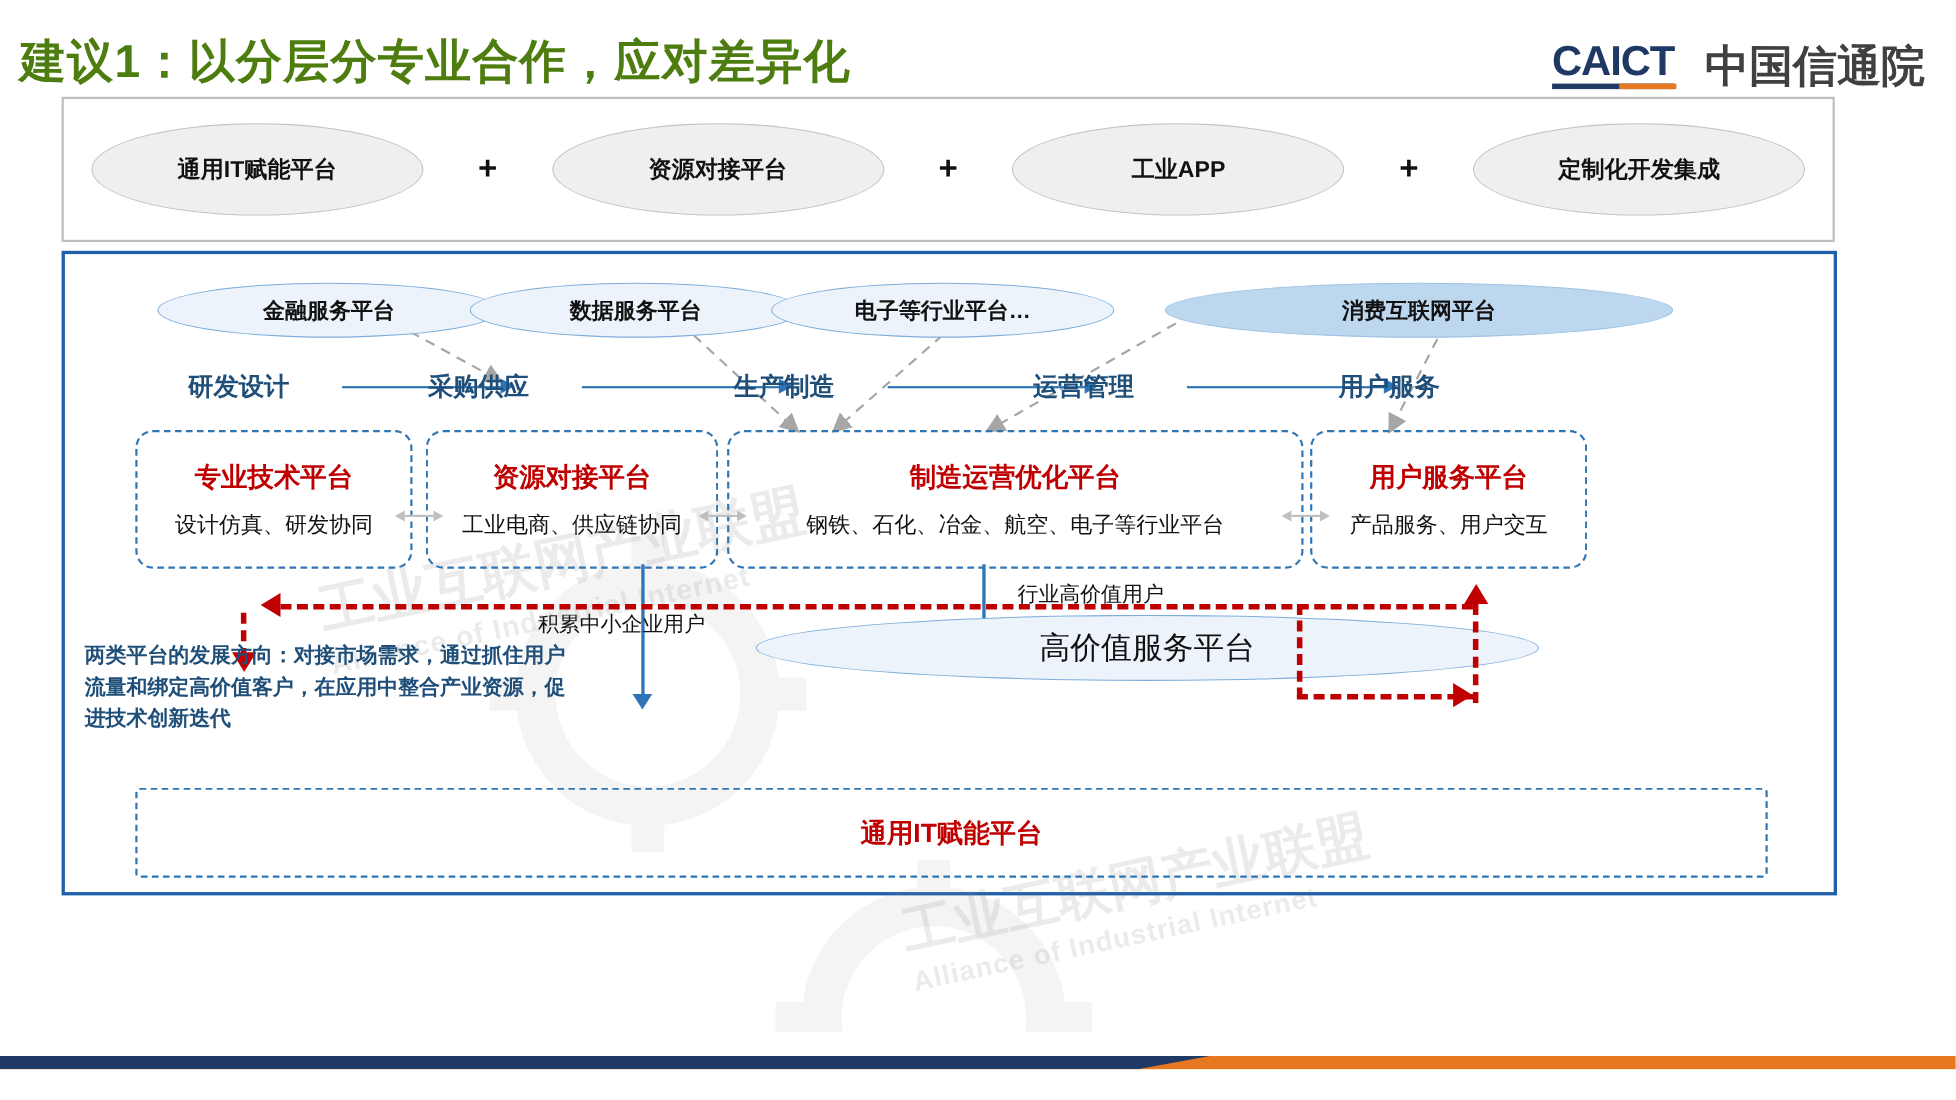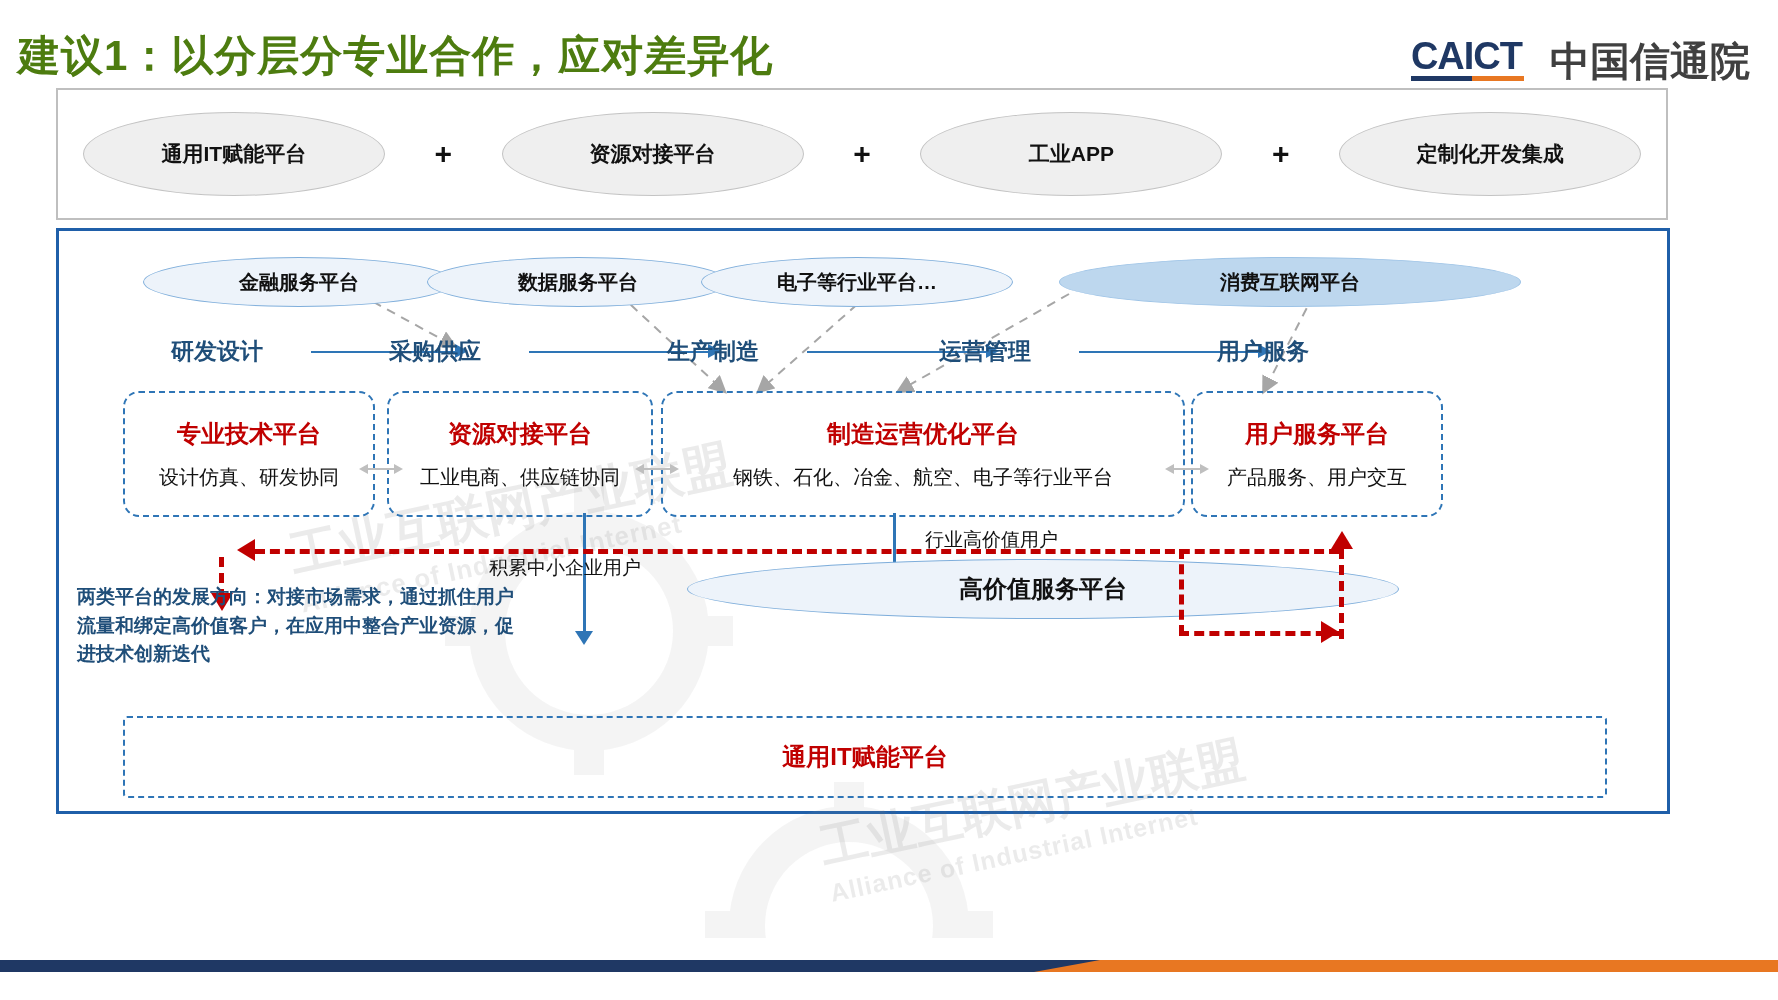--- a/index.html
+++ b/index.html
@@ -49,21 +49,21 @@
 
   
   .dbox{position:absolute;border:2px dashed #2E75B6;border-radius:16px;background:transparent;
         display:flex;flex-direction:column;align-items:center;justify-content:center;gap:14px;}
   .dbox .t{font-size:24px;font-weight:bold;color:#C00000;}
   .dbox .d{font-size:20px;color:#111;}
 
   
   .low-ellipse{position:absolute;border-radius:50%;border:1.6px solid #7FAEDB;background:#EDF3FA;
                display:flex;align-items:center;justify-content:center;
-               font-size:24px;font-weight:bold;color:#111;}
+               font-size:28px;font-weight:normal;color:#111;}
 
   
   #bottom-box{position:absolute;left:64px;top:485px;width:1480px;height:78px;border:2px dashed #2E75B6;
               border-radius:4px;display:flex;align-items:center;justify-content:center;
               font-size:24px;font-weight:bold;color:#C00000;}
 
   
   #note{position:absolute;left:18px;top:352px;width:450px;font-size:19px;font-weight:bold;color:#1F4E79;line-height:1.5;}
 
   .lbl{position:absolute;font-size:19px;color:#111;white-space:nowrap;}

